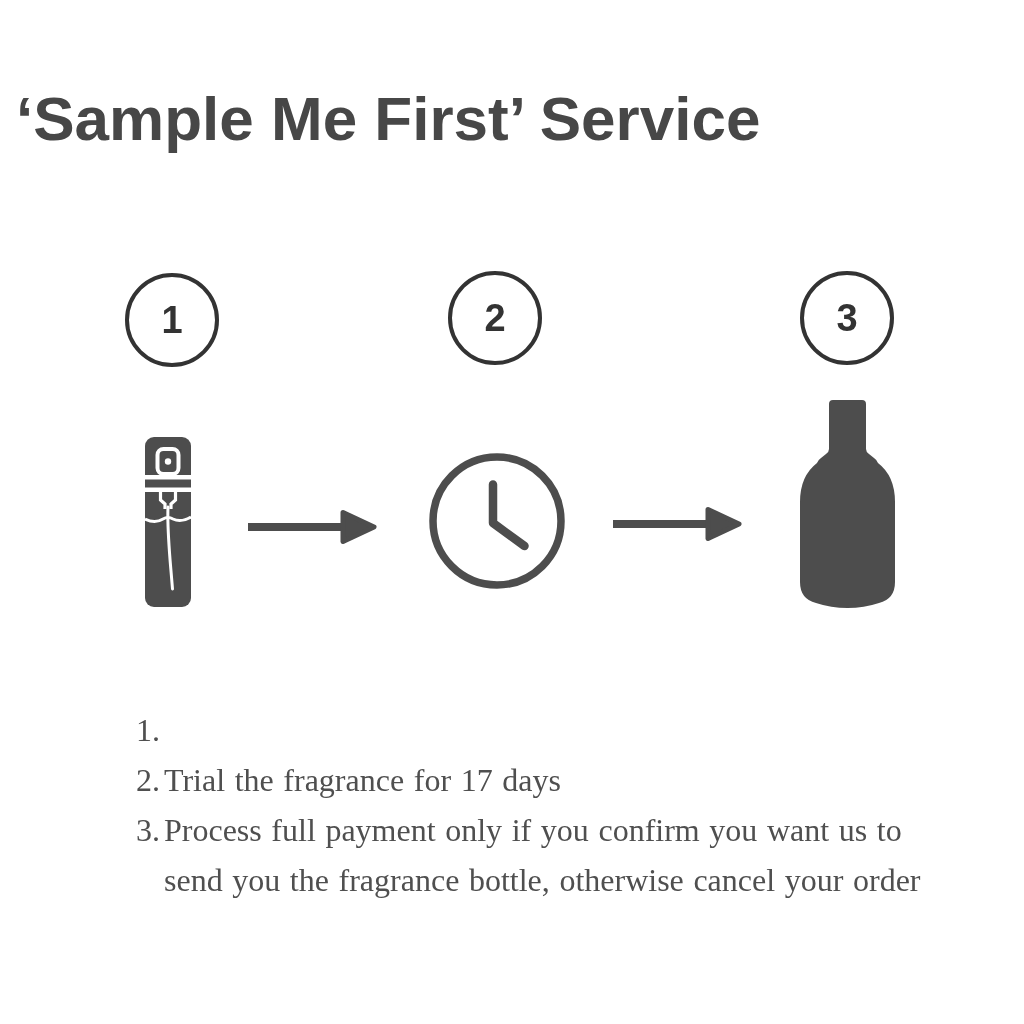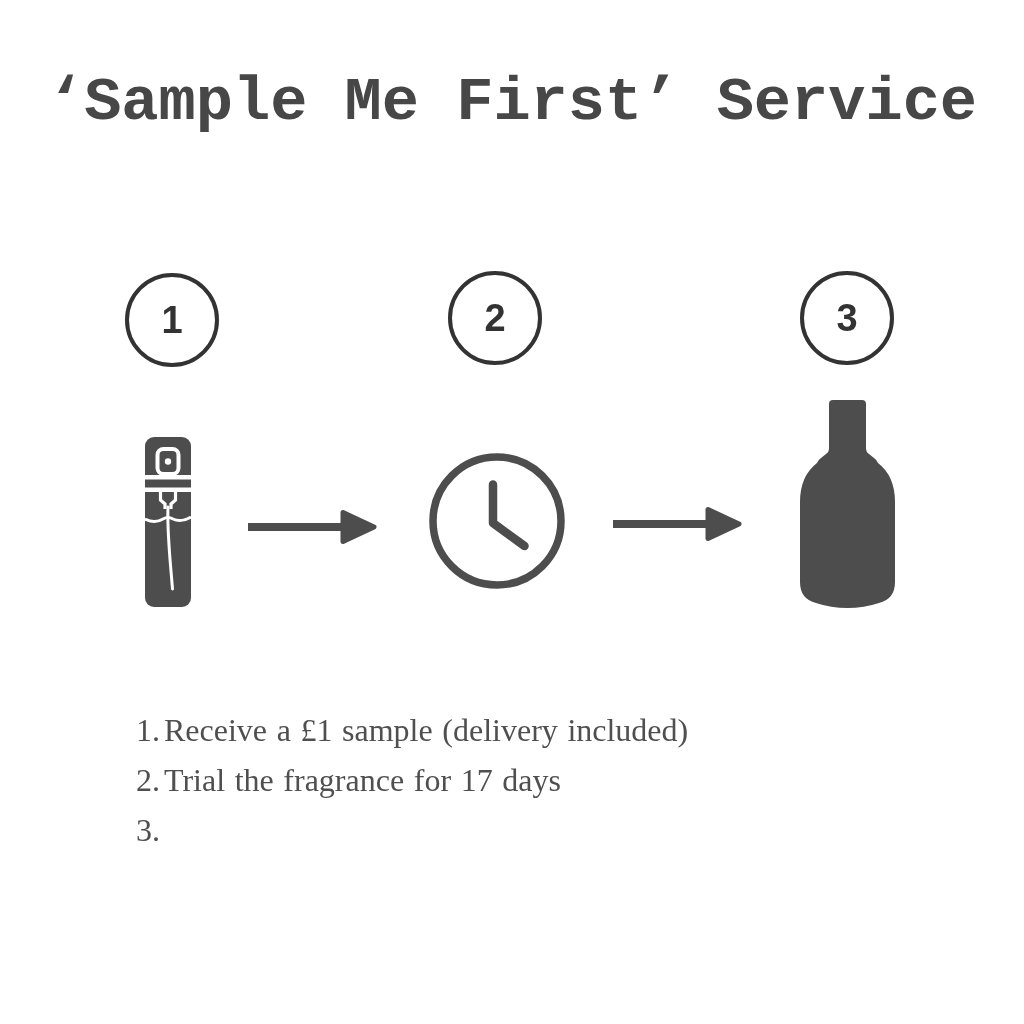--- a/index.html
+++ b/index.html
@@ -10,23 +10,23 @@
     margin: 0 auto;
     background: var(--background, #ffffff);
     overflow: hidden;
     font-family: "Liberation Serif", serif;
   }
   .title {
     position: absolute;
     top: 66px;
     left: 0;
     right: 0;
-    margin: 0;
-    text-align: center;
-    font-family: Liberation Mono, monospace;
+    margin: 16px;
+    text-align: left;
+    font-family: Liberation Sans, sans-serif;
     font-weight: 700;
     font-size: 62px;
     line-height: 1.2;
     color: var(--title, #474747);
   }
   .circle {
     position: absolute;
     width: 86px;
     height: 86px;
     border: 4px solid var(--outline, #333333);
@@ -116,24 +116,25 @@
     <path d="M97 3.5 L128 18 L97 32.5 Z" class="ink-head" stroke-width="5" stroke-linejoin="round"></path>
   </svg>
 
   <svg class="icon bottle" viewBox="0 0 95 208" xmlns="http://www.w3.org/2000/svg">
     <path d="M29 4 Q29 0 33 0 H62 Q66 0 66 4 V49 Q66 52 69 54 L74 58 Q77 60 78 63 Q95 76 95 102 V182 Q95 199 79 203 Q64 208 47.5 208 Q31 208 16 203 Q0 199 0 182 V102 Q0 76 17 63 Q18 60 21 58 L26 54 Q29 52 29 49 Z" class="ink-fill"></path>
   </svg>
 
   <div class="list">
     <div class="li">
       <span class="num">1.</span>
-      <span class="txt">Receive a £1 sample (delivery included)</span>
     </div>
     <div class="li">
       <span class="num">2.</span>
       <span class="txt">Trial the fragrance for 17 days</span>
     </div>
     <div class="li">
       <span class="num">3.</span>
+      <span class="txt">Process full payment only if you confirm you want us to
+send you the fragrance bottle, otherwise cancel your order</span>
     </div>
   </div>
 
 </div>
 
 </body></html>

